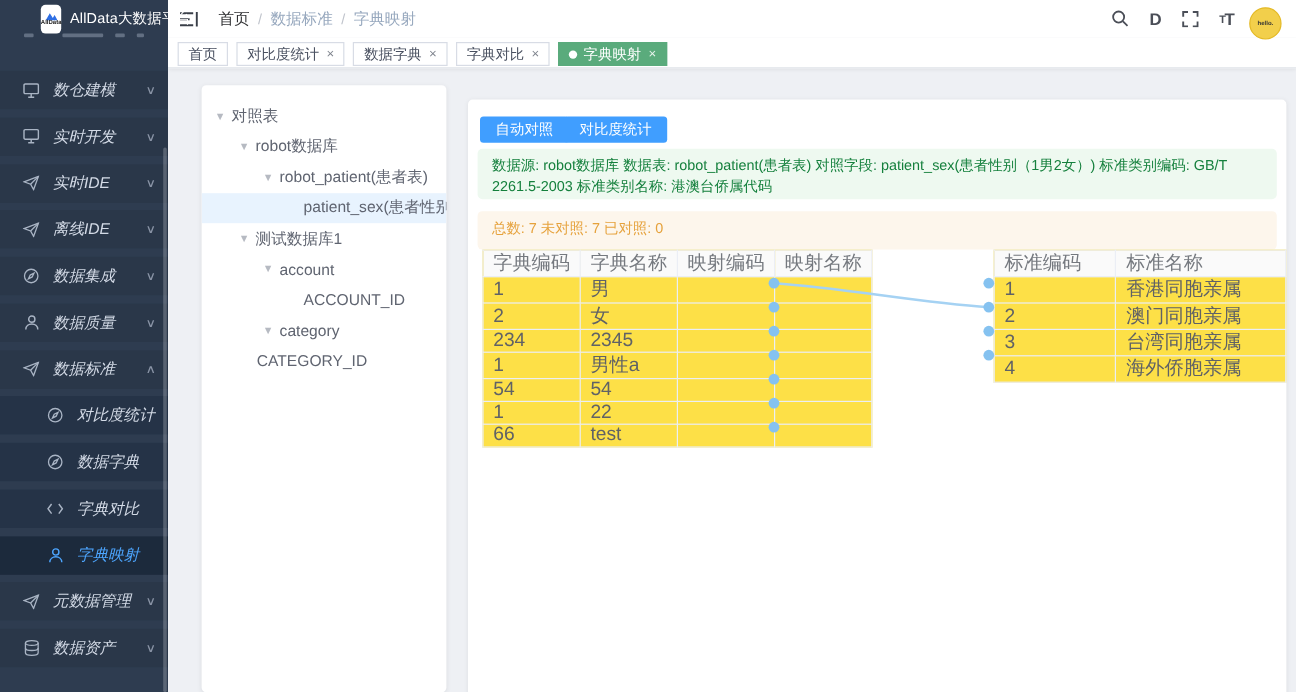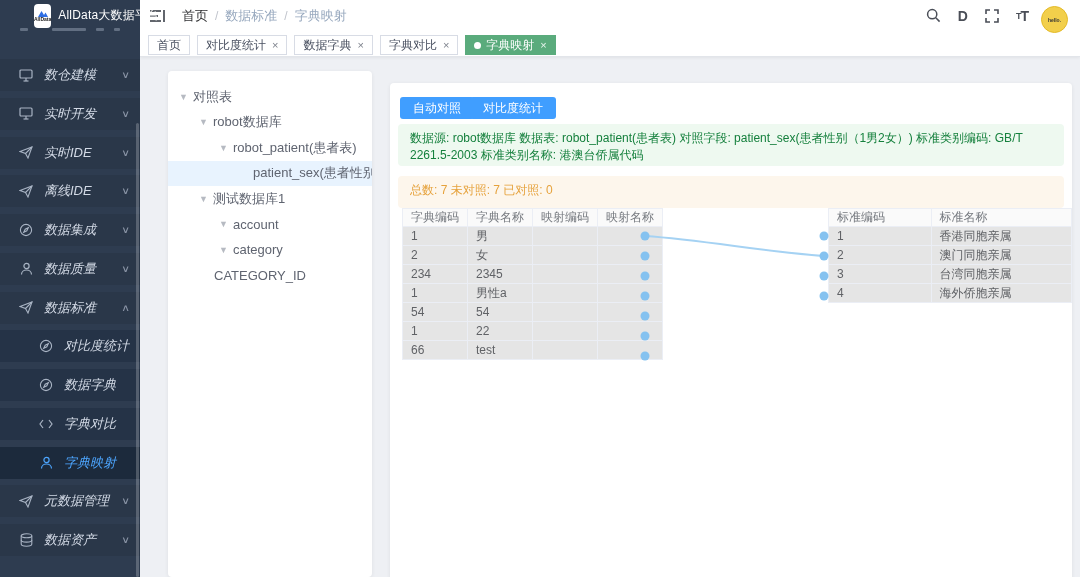--- a/index.html
+++ b/index.html
@@ -58,21 +58,21 @@
   .main-card { left:250px; top:14px; width:682px; height:506px;margin-top:12px; }
 
   .btn { position:absolute; top:14px; height:22px; background:#409eff; color:#fff; font-size:12px; border:none; border-radius:3px; padding:0 13px; cursor:pointer; line-height:22px; }
   .btn-auto { left:10px; }
   .btn-manual { left:80px; }
 
   .alert { position:absolute; left:8px; right:8px; border-radius:4px; font-size:12px; padding:6px 12px; line-height:17px; }
   .alert-success { top:41px; height:42px; background:#eef9f0; color:#15803d; }
   .alert-warning { top:93px; height:32px; background:#fdf6ec; color:#e6a23c; }
 
-  table.grid { position:absolute; border-collapse:collapse; font-size:12px; color:#606266; background:#e5e5e5; }
+  table.grid { position:absolute; border-collapse:collapse; font-size:16px; color:#606266; background:#fde047; }
   table.grid th { background:#fafafa; color:#75797f; font-weight:normal; text-align:left; height:18px; padding:0 8px; border:1px solid #ebeef5; white-space:nowrap; }
   table.grid td { height:19px; padding:0 8px; border:1px solid #ebeef5; white-space:nowrap; }
   .left-table { left:12px; top:125px; width:243px; }
   .right-table { left:438px; top:125px; width:244px; }
 
   .map-overlay { position:absolute; left:0; top:0; width:682px; height:506px; pointer-events:none; }
 </style>
 </head>
 <body>
 
@@ -311,20 +311,24 @@
           <span class="nlbl">patient_sex(患者性别（1男2女）)</span>
         </div>
         <div class="tree-row" style="padding-left: 31px;">
           <span class="caret">▼</span>
           <span class="nlbl">测试数据库1</span>
         </div>
         <div class="tree-row" style="padding-left: 51px;">
           <span class="caret">▼</span>
           <span class="nlbl">account</span>
         </div>
+        <div class="tree-row" style="padding-left: 71px;">
+          <span class="caret"></span>
+          <span class="nlbl">ACCOUNT_ID</span>
+        </div>
         <div class="tree-row" style="padding-left: 51px;">
           <span class="caret">▼</span>
           <span class="nlbl">category</span>
         </div>
         <div class="tree-row" style="padding-left: 32px;">
           <span class="caret"></span>
           <span class="nlbl">CATEGORY_ID</span>
         </div>
       </section>
 

